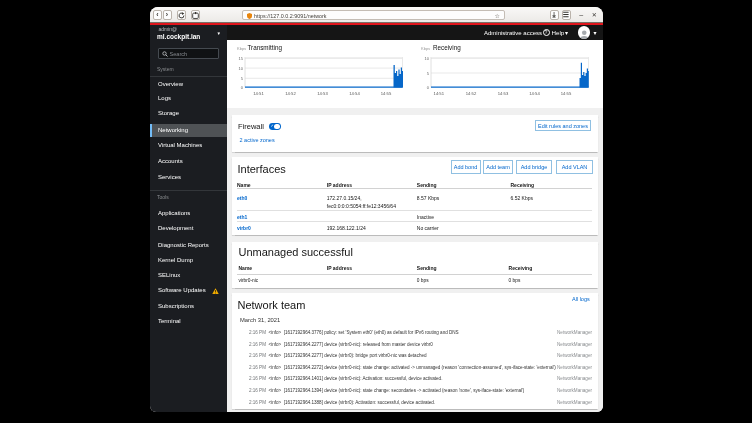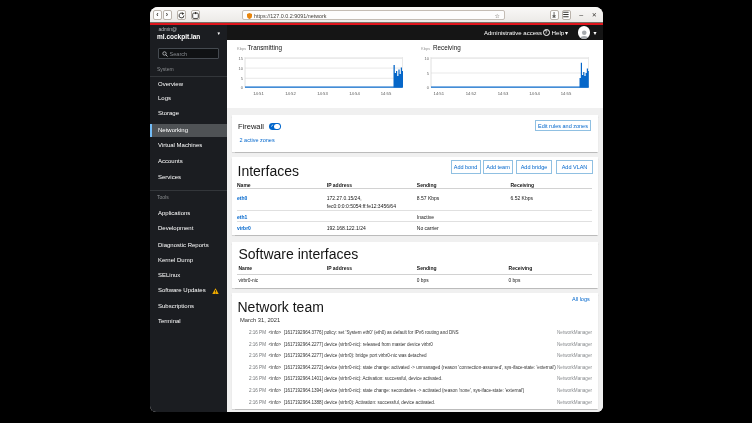--- a/index.html
+++ b/index.html
@@ -15,21 +15,21 @@
 
 #sidebar { left:150px; top:25px; width:76.5px; height:387px; background:#1b1d21; }
 .navitem { position:absolute; left:158px; width:60px; color:#ffffff; font-size:6px; line-height:7px; }
 .navsec { position:absolute; left:157px; color:#8a8d90; font-size:5px; }
 
 #masthead { left:226.5px; top:25px; width:376.5px; height:15px; background:#151515; }
 
 #content { left:226.5px; top:40px; width:376.5px; height:372px; background:#f0f0f0; }
 #graphs { left:226.5px; top:40px; width:376.5px; height:68px; background:#ffffff; }
 .card { position:absolute; left:232px; width:365.5px; background:#fff; box-shadow:0 0.5px 1px rgba(0,0,0,0.22); }
-.ctitle { position:absolute; left:237.5px; color:#151515; font-size:14px; }
+.ctitle { position:absolute; left:237.5px; color:#151515; font-size:11px; }
 .blink { color:#0066cc; }
 .btn-sec { position:absolute; background:#fff; border:1px solid #90c0e2; color:#0066cc; font-size:5.5px; text-align:center; }
 .th { position:absolute; color:#151515; font-size:5px; font-weight:bold; }
 .td { position:absolute; color:#151515; font-size:5px; }
 .tdl { position:absolute; color:#0066cc; font-size:5px; font-weight:bold; }
 .hr { position:absolute; height:1px; background:#d2d2d2; }
 .logline { position:absolute; font-size:4.6px; color:#333; white-space:nowrap; letter-spacing:-0.02px; }
 .lt { color:#737679; }
 .nm { position:absolute; font-size:4.6px; color:#8a8d90; text-align:right; right:160px; }
 </style>
@@ -184,21 +184,21 @@
   <div class="td" style="left:510.5px;top:194.5px;">6.52 Kbps</div>
   <div class="hr" style="left:237px;top:210px;width:354.5px;background:#e0e0e0;"></div>
   <div class="tdl" style="left:237px;top:213.5px;">eth1</div>
   <div class="td" style="left:416.8px;top:213.5px;">Inactive</div>
   <div class="hr" style="left:237px;top:221px;width:354.5px;background:#e0e0e0;"></div>
   <div class="tdl" style="left:237px;top:225.3px;">virbr0</div>
   <div class="td" style="left:326.8px;top:225.3px;">192.168.122.1/24</div>
   <div class="td" style="left:416.8px;top:225.3px;">No carrier</div>
 
   <div class="card" style="top:242px;height:46px;"></div>
-  <div class="ctitle" style="left:238.5px;top:245.8px;">Software interfaces</div>
+  <div class="ctitle" style="left:238.5px;top:245.8px;">Unmanaged successful</div>
   <div class="th" style="left:238.5px;top:265px;">Name</div>
   <div class="th" style="left:326.8px;top:265px;">IP address</div>
   <div class="th" style="left:416.8px;top:265px;">Sending</div>
   <div class="th" style="left:508.6px;top:265px;">Receiving</div>
   <div class="hr" style="left:237px;top:273.8px;width:354.5px;"></div>
   <div class="td" style="left:238.5px;top:278.3px;font-size:4.8px;">virbr0-nic</div>
   <div class="td" style="left:416.8px;top:278.3px;font-size:4.8px;">0 bps</div>
   <div class="td" style="left:508.6px;top:278.3px;font-size:4.8px;">0 bps</div>
 
   <div class="card" style="top:293px;height:116px;"></div>

